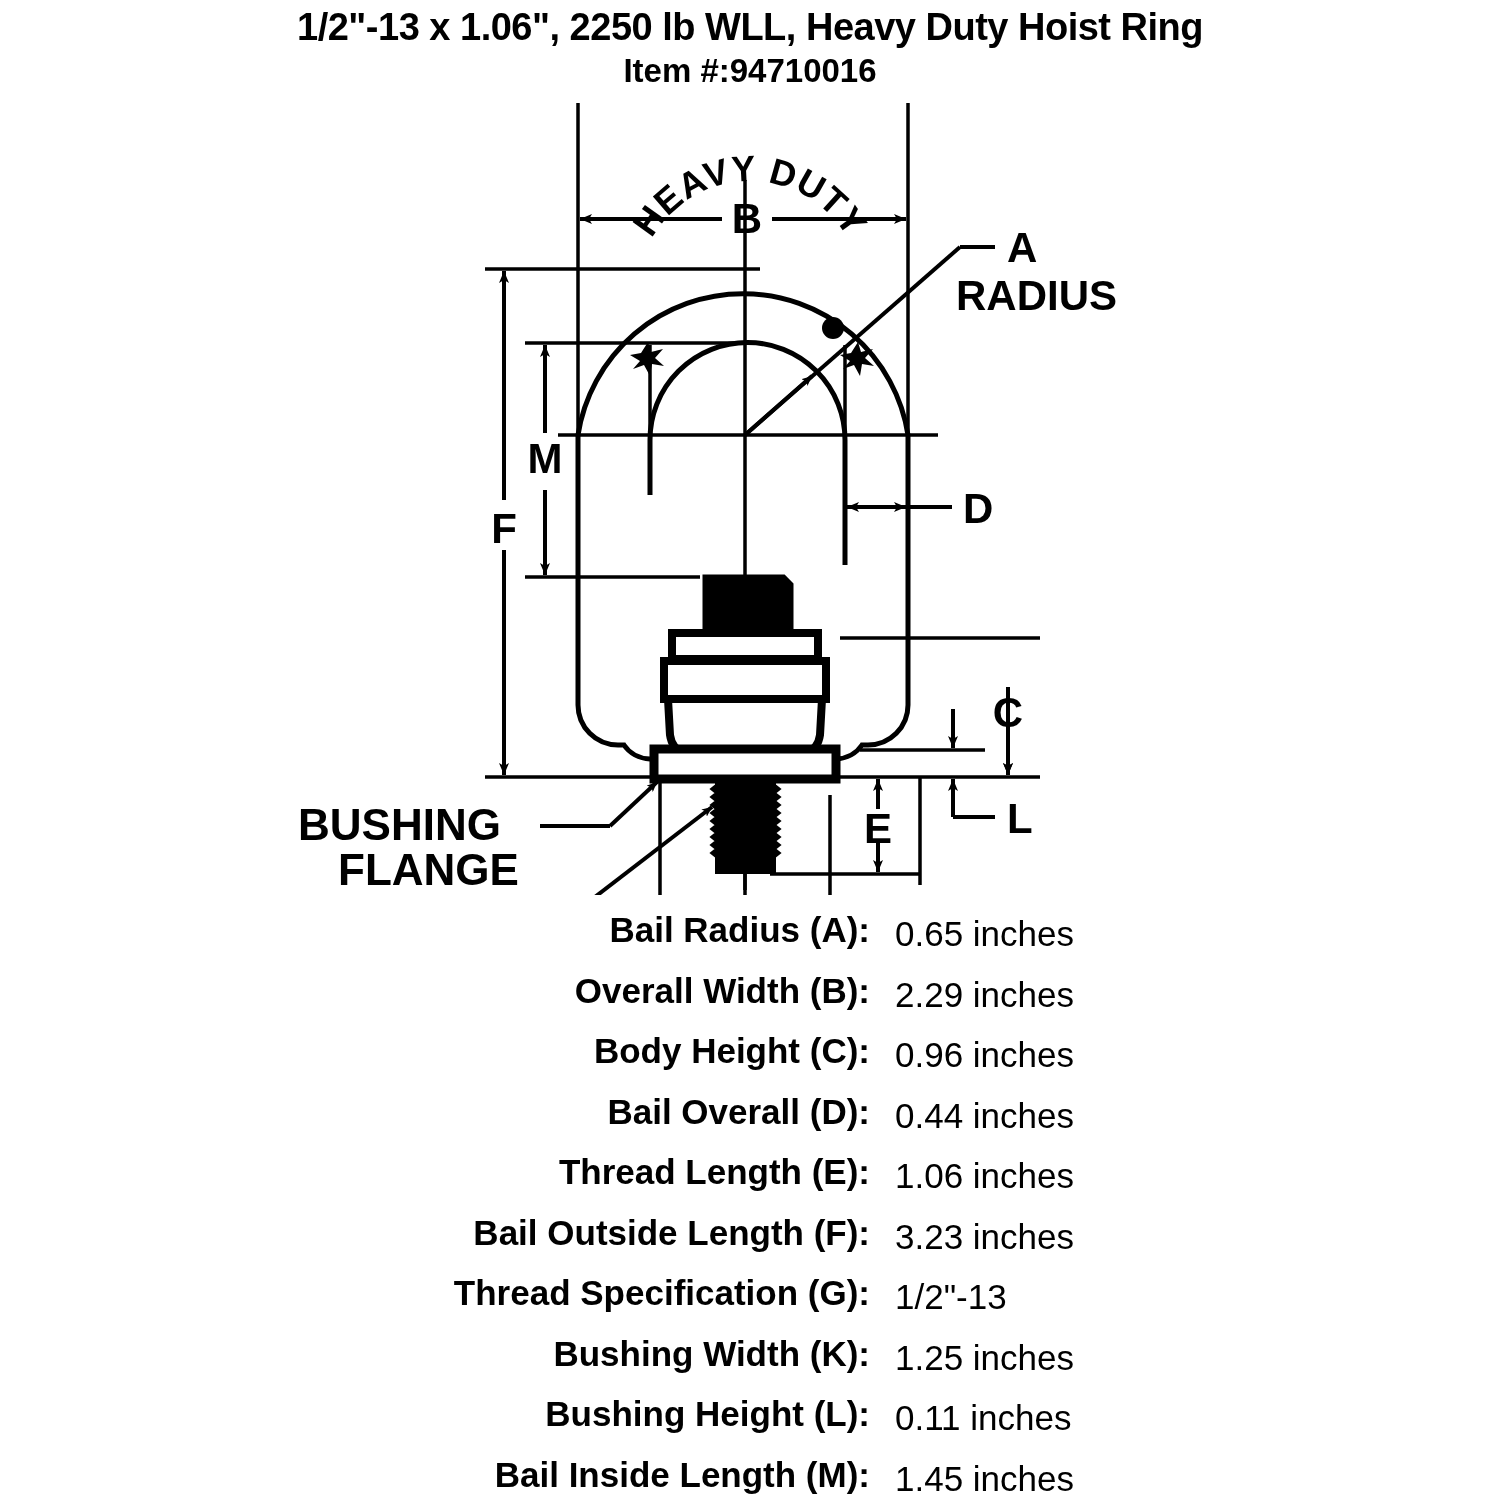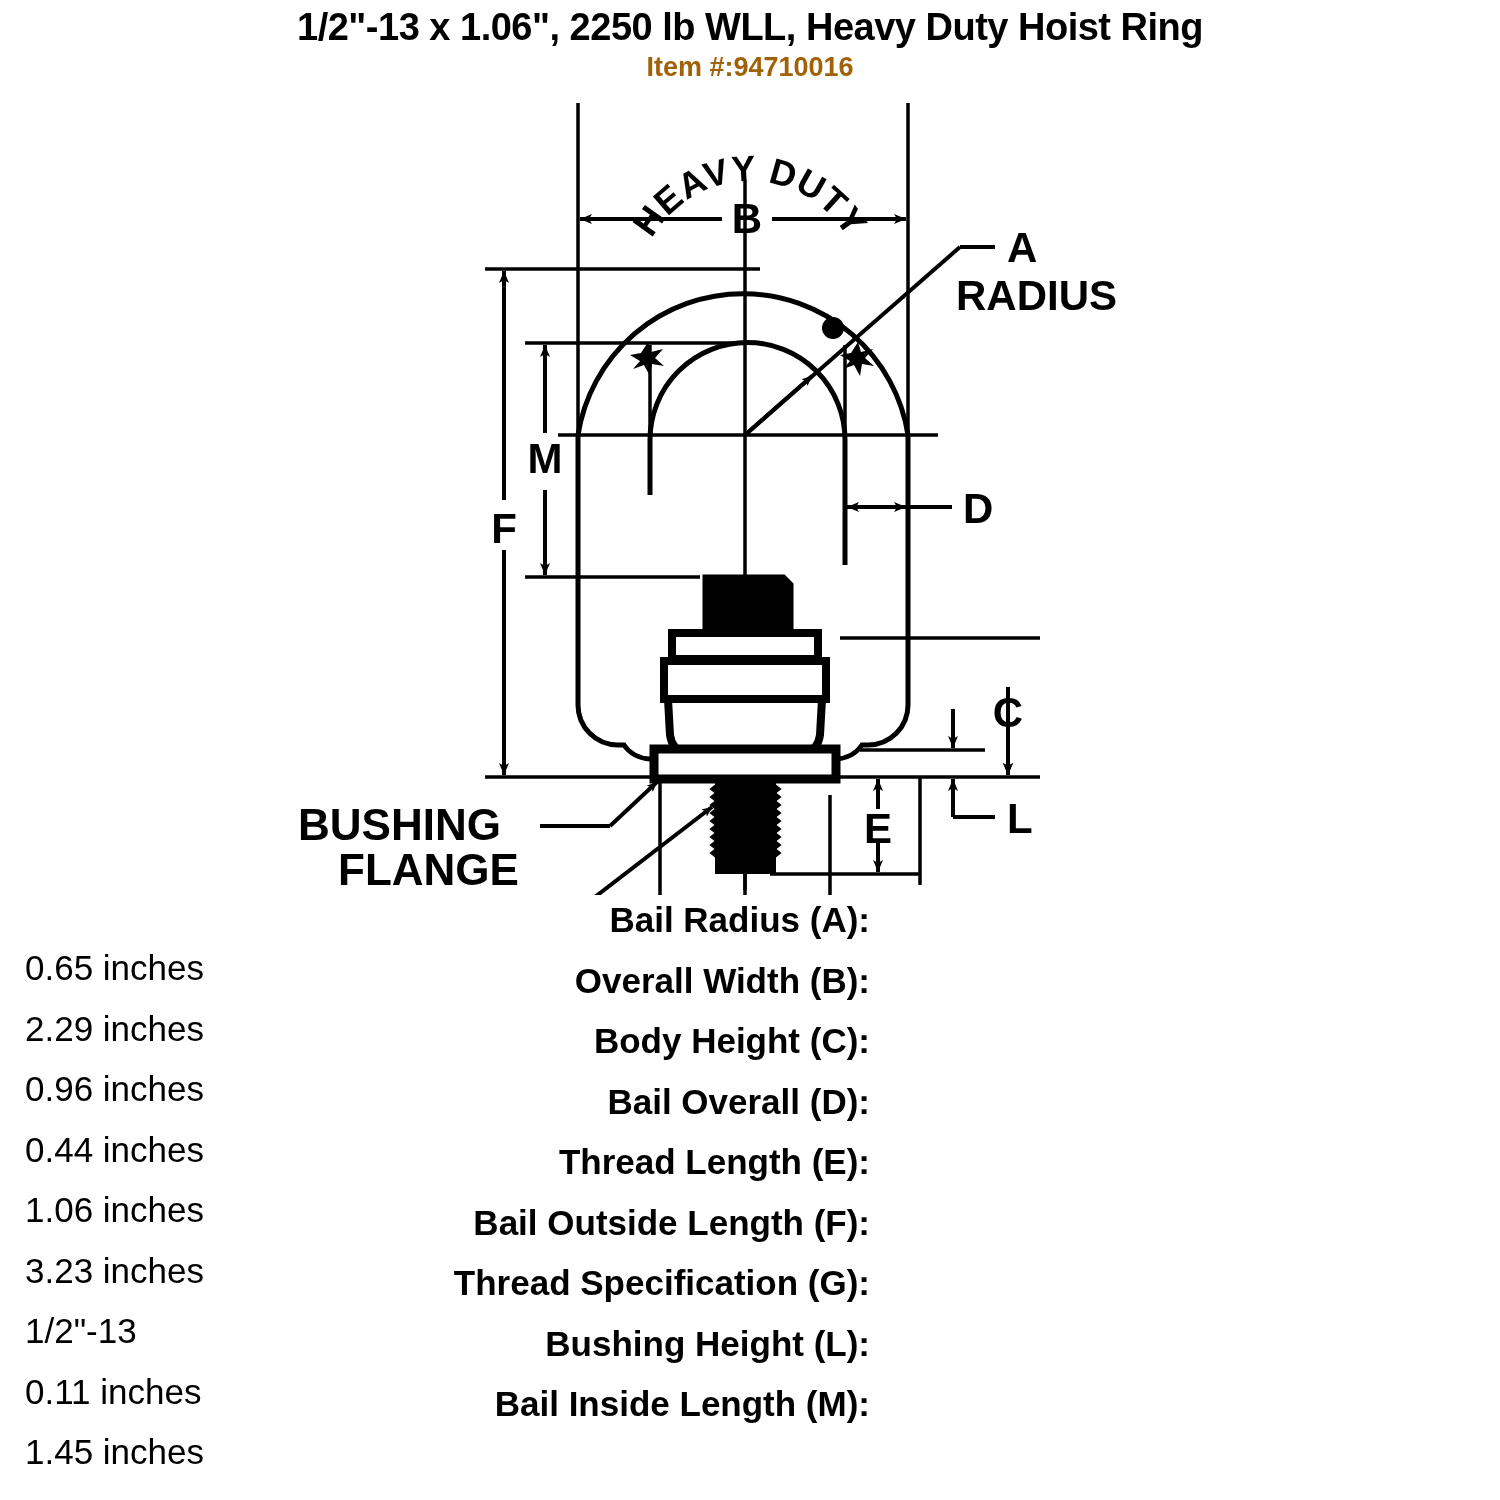--- a/index.html
+++ b/index.html
@@ -24,44 +24,43 @@
   }
   .title-line1 {
     font-size: 38px;
     font-weight: bold;
     color: #000;
     letter-spacing: -0.5px;
     line-height: 1.15;
     white-space: nowrap;
   }
   .title-line2 {
-    font-size: 27px;
+    font-size: 33px;
     font-weight: bold;
-    color: #a16207;
+    color: #000000;
     line-height: 1.3;
     white-space: nowrap;
   }
   .drawing {
     position: absolute;
     top: 95px;
     left: 0;
     width: 1500px;
     height: 800px;
   }
   .spec-table {
     position: absolute;
     top: 900px;
     left: 0;
     width: 1500px;
   }
   .spec-row {
     display: flex;
-    align-items: flex-start;
+    align-items: center;
     height: 60.5px;
-    flex-direction: column;
   }
   .spec-label {
     width: 870px;
     text-align: right;
     font-size: 35px;
     font-weight: bold;
     color: #000;
     white-space: nowrap;
   }
   .spec-value {
@@ -298,20 +297,24 @@
     </div>
     <div class="spec-row">
       <div class="spec-label">Bail Outside Length (F):</div>
       <div class="spec-value">3.23 inches</div>
     </div>
     <div class="spec-row">
       <div class="spec-label">Thread Specification (G):</div>
       <div class="spec-value">1/2"-13</div>
     </div>
     <div class="spec-row">
+      <div class="spec-label">Bushing Width (K):</div>
+      <div class="spec-value">1.25 inches</div>
+    </div>
+    <div class="spec-row">
       <div class="spec-label">Bushing Height (L):</div>
       <div class="spec-value">0.11 inches</div>
     </div>
     <div class="spec-row">
       <div class="spec-label">Bail Inside Length (M):</div>
       <div class="spec-value">1.45 inches</div>
     </div>
   </div>
 
 </div>

